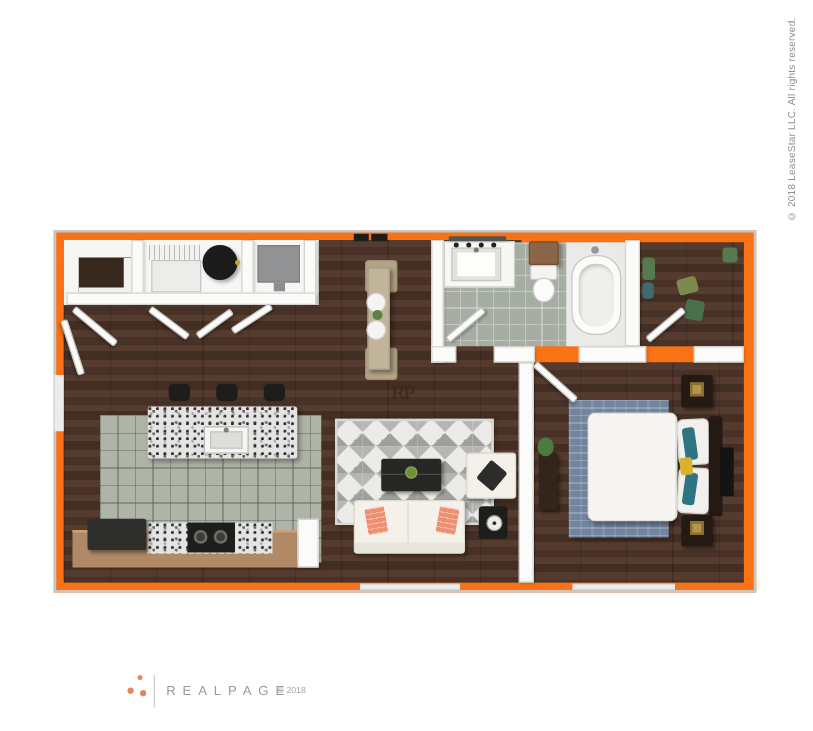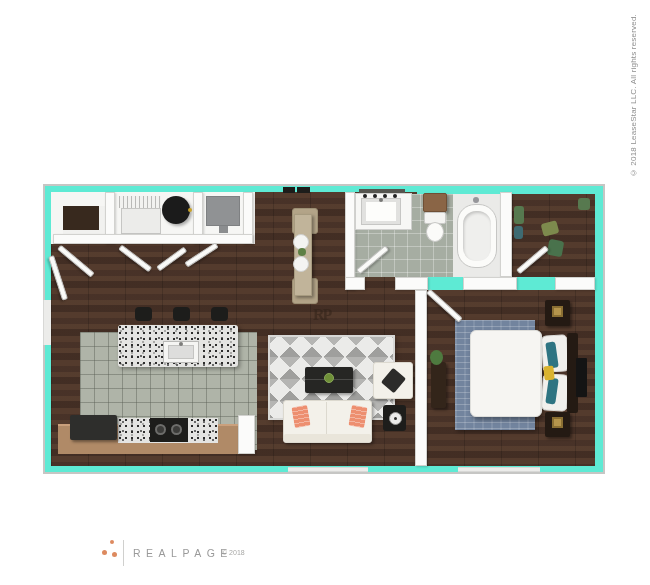--- a/index.html
+++ b/index.html
@@ -9,21 +9,21 @@
   }
   
   .vcopy{
     position:absolute;left:629px;top:14px;
     writing-mode:vertical-rl;transform:rotate(180deg);
     font-size:8px;letter-spacing:.2px;color:#8f8f8f;white-space:nowrap;
   }
   
   .plan{
     position:absolute;left:43px;top:184px;width:562px;height:290px;
-    background:#5eead4;outline:2px solid #c6c6c4;outline-offset:-2px;
+    background:#f97316;outline:2px solid #c6c6c4;outline-offset:-2px;
   }
   .plan *{position:absolute;box-sizing:border-box;}
   
   .wood{
     background-color:#4a342a;
     background-image:
       repeating-linear-gradient(90deg, rgba(0,0,0,.16) 0 1px, transparent 1px 37px),
       repeating-linear-gradient(180deg, #543b2d 0 6px, #46302579 6px 12px, #5b4130aa 12px 17px, #3f2b21b0 17px 24px);
   }
   .tile-k{

